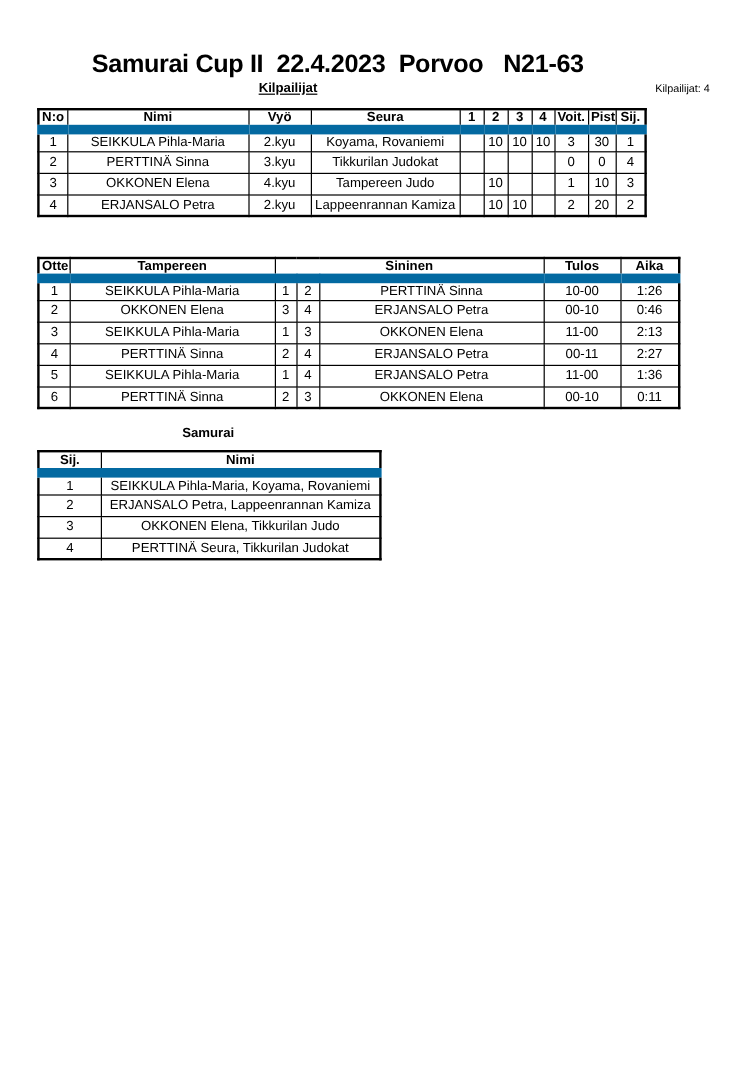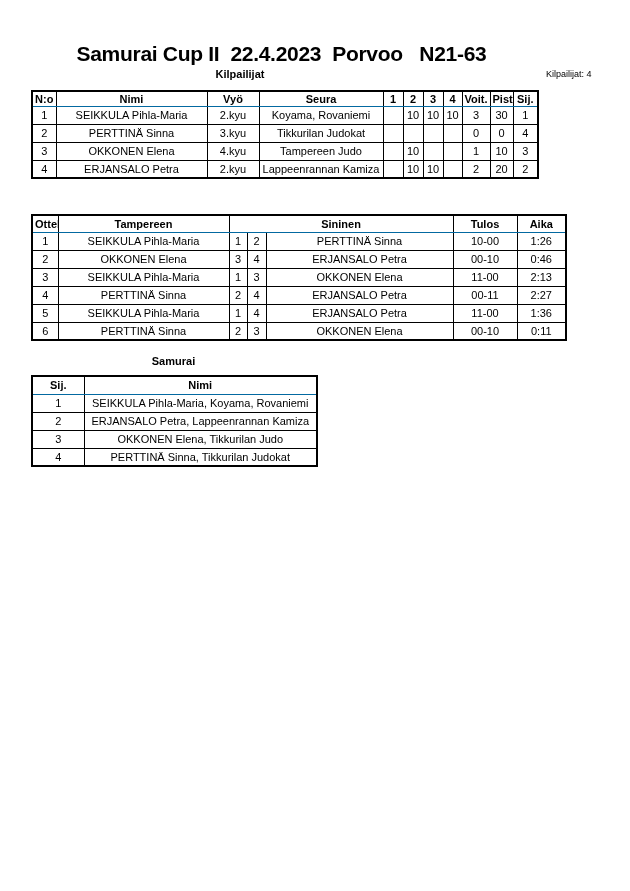--- a/index.html
+++ b/index.html
@@ -24,21 +24,21 @@
     letter-spacing: -0.3px;
     white-space: pre;
   }
   .section-title {
     position: absolute;
     font-size: 11px;
     font-weight: bold;
     text-align: center;
     white-space: nowrap;
   }
-  #lbl-kilpailijat { top: 68px;  left: 0;    width: 480px; }
+  #lbl-kilpailijat { top: 68px;  left: 0;    width: 480px; text-decoration: underline; }
   #lbl-ottelut     { top: 191px; left: 31px; width: 534px; }
   #lbl-tulokset    { top: 355px; left: 31px; width: 285px; }
   .count-label {
     position: absolute;
     top: 69px;
     left: 546px;
     font-size: 9px;
     white-space: nowrap;
   }
   table.grid {
@@ -50,21 +50,21 @@
   }
   .grid th, .grid td {
     border: 1px solid #000;
     font-size: 11px;
     padding: 0 2px;
     white-space: nowrap;
     overflow: hidden;
     vertical-align: middle;
   }
   .grid th {
-    border-bottom: 1px solid #0369a1;
+    border-bottom: 8px solid #0369a1;
     font-weight: bold;
   }
   .c { text-align: center; }
   .l { text-align: center; padding-left: 4px; }
   .thick-r { border-right: 2px solid #000; }
   .th-flow { overflow: visible; text-align: left; padding-left: 1px; }
   #kilpailijat-table { left: 31px; top: 90px;  width: 506px; }
   #ottelut-table     { left: 31px; top: 214px; width: 534px; }
   #tulokset-table    { left: 31px; top: 375px; width: 285px; }
   #kilpailijat-table tr { height: 18px; }
@@ -262,18 +262,18 @@
     <tr>
       <td class="c">2</td>
       <td class="l">ERJANSALO Petra, Lappeenrannan Kamiza</td>
     </tr>
     <tr>
       <td class="c">3</td>
       <td class="l">OKKONEN Elena, Tikkurilan Judo</td>
     </tr>
     <tr>
       <td class="c">4</td>
-      <td class="l">PERTTINÄ Sinna, Tikkurilan Judokat</td>
+      <td class="l">PERTTINÄ Seura, Tikkurilan Judokat</td>
     </tr>
   </tbody>
     </table>
 
 </div>
 
 </body></html>

